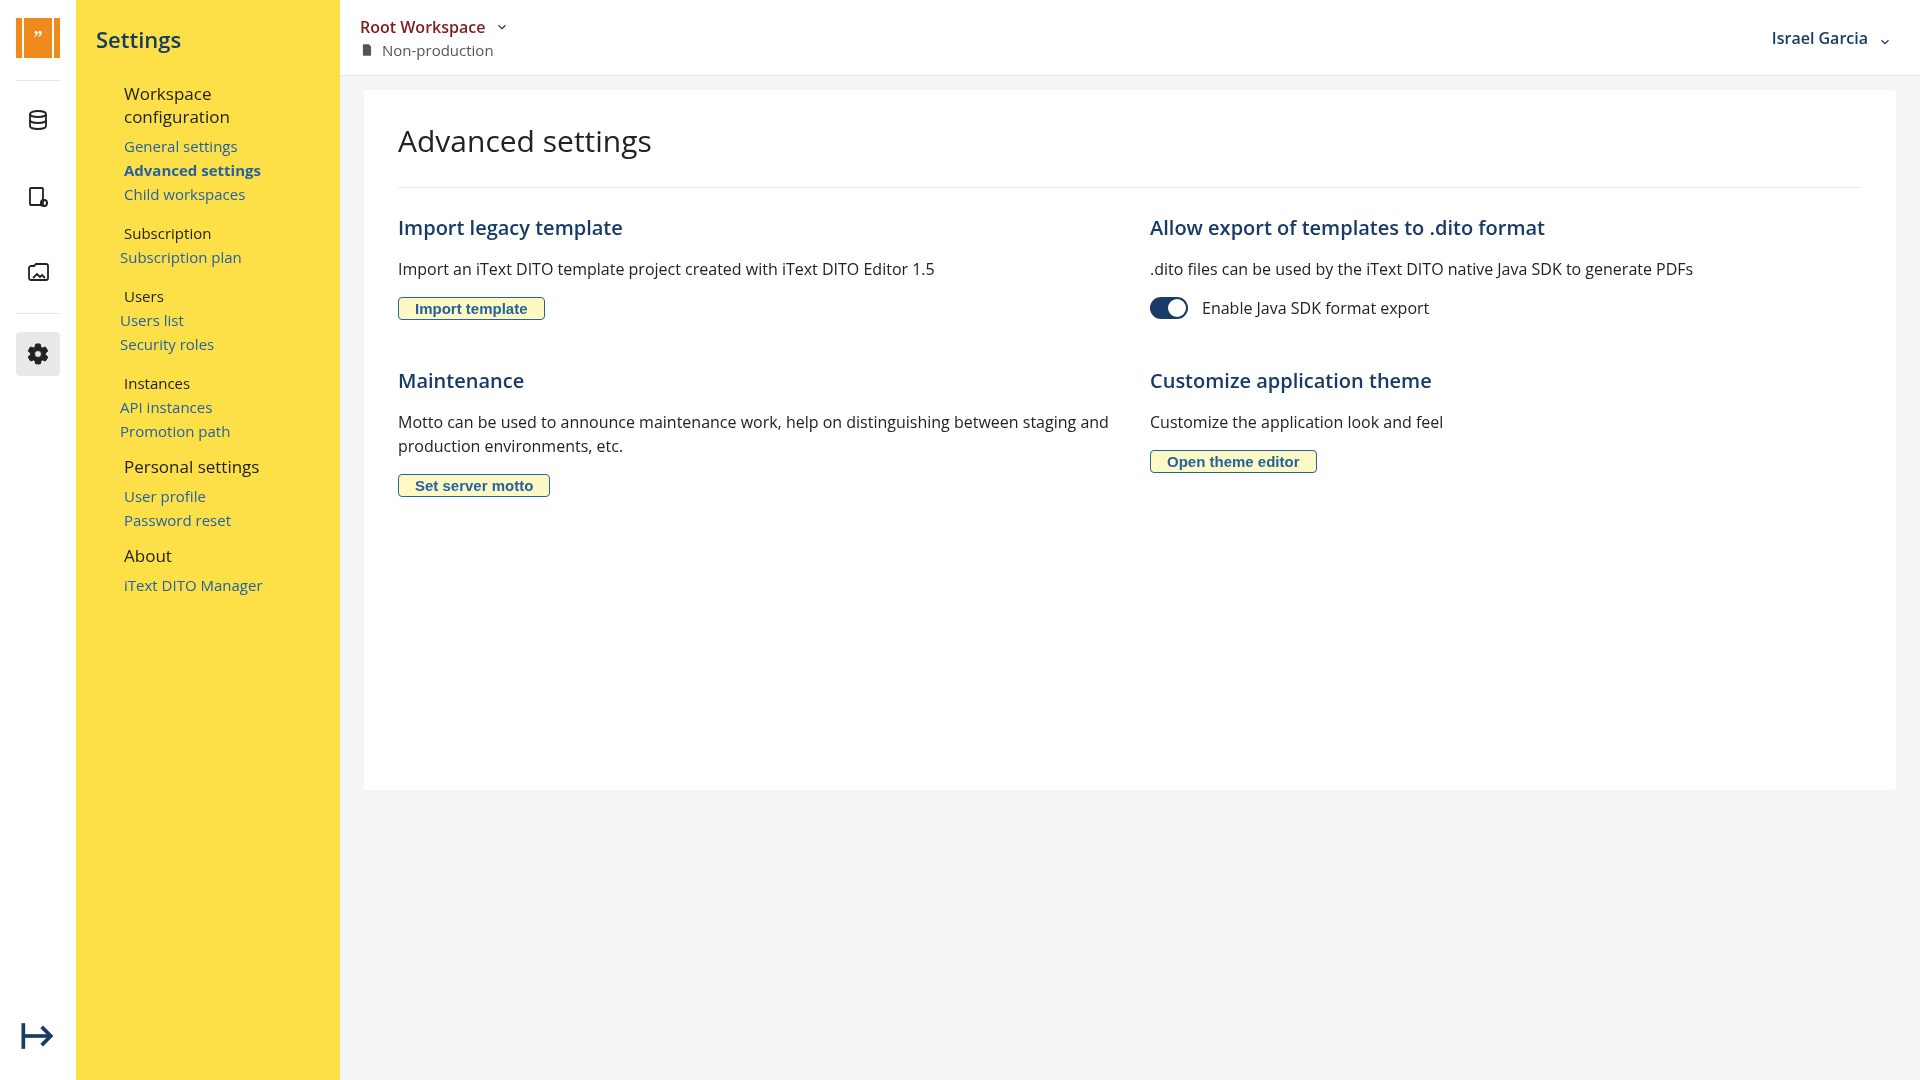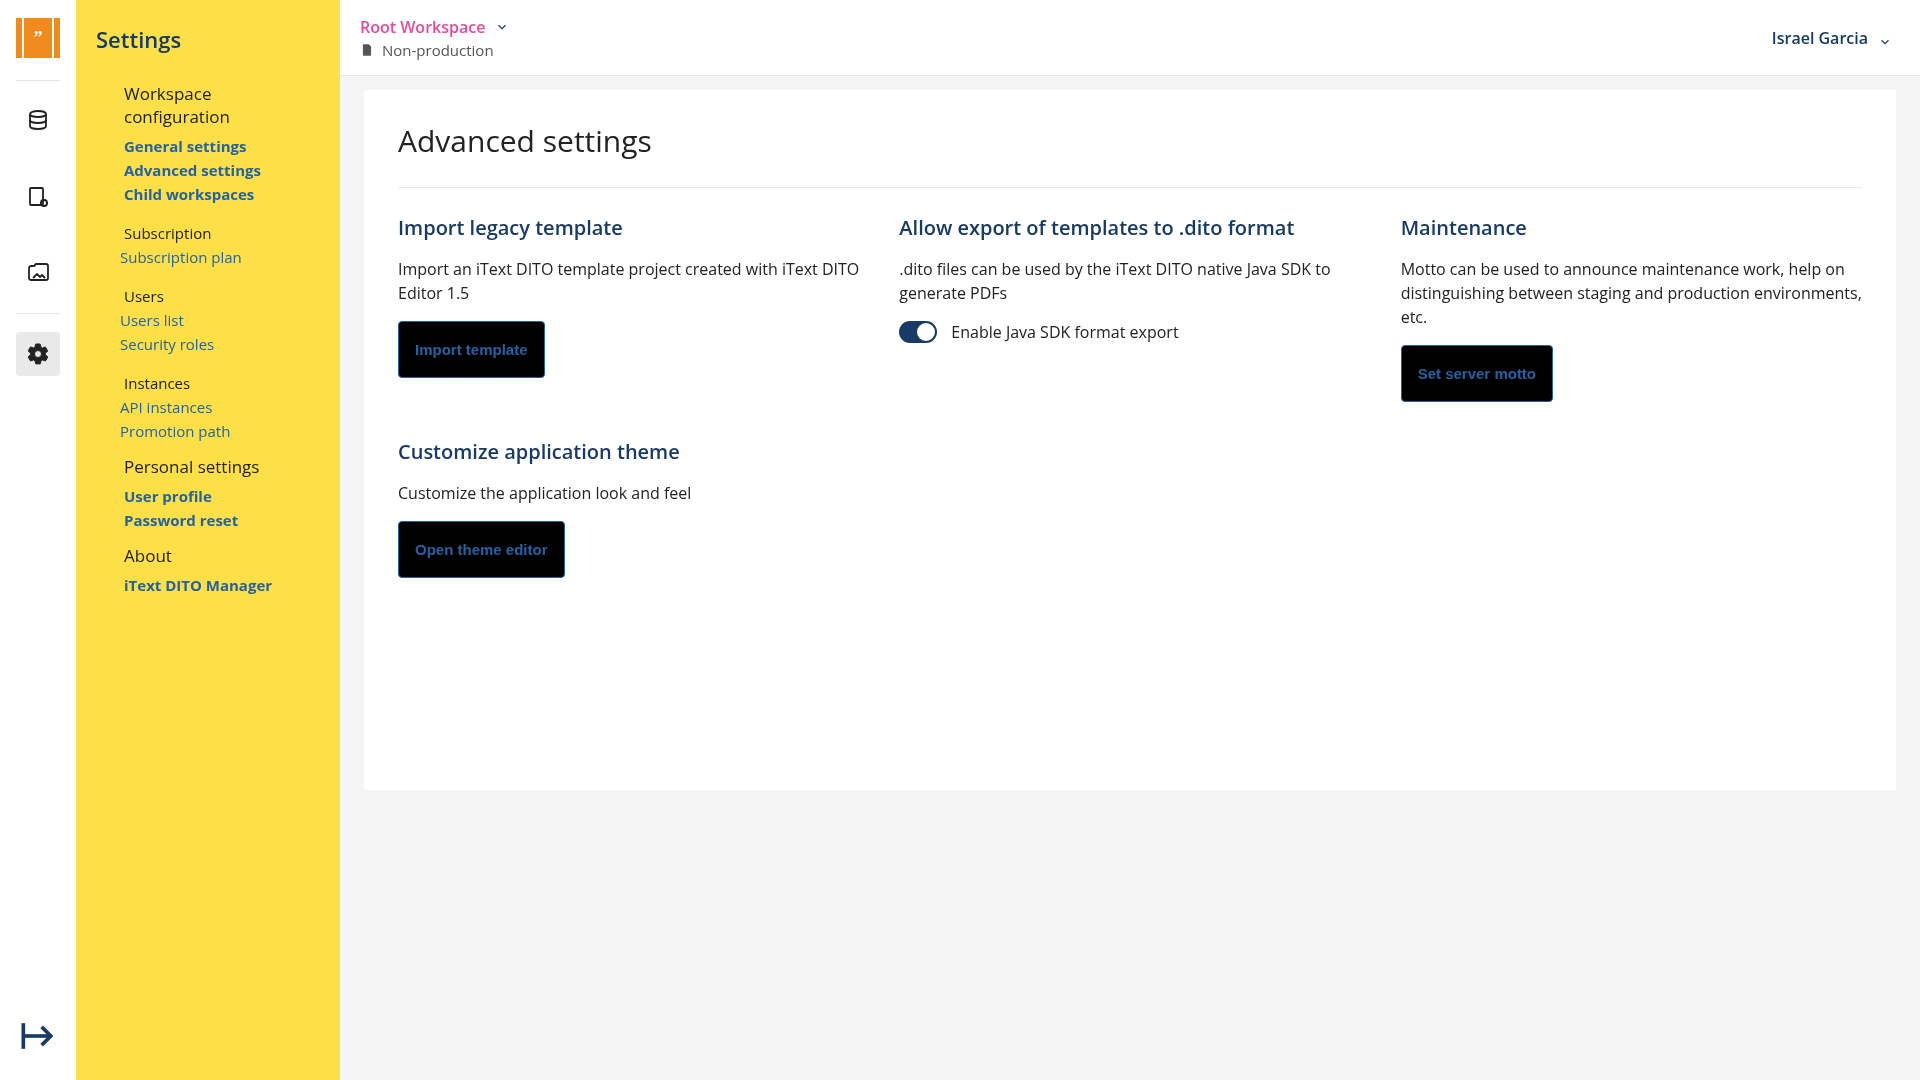--- a/index.html
+++ b/index.html
@@ -75,21 +75,20 @@
     font-weight: 400;
     margin: 19px 0 2px 28px;
   }
   .nav-link {
     display: block;
     color: #2462a2;
     font-size: 15px;
     margin: 4px 0 4px 28px;
     cursor: pointer;
     text-decoration: none;
-    font-weight: bold;
   }
   .nav-link.active { font-weight: 700; }
   .nav-sublink {
     display: block;
     color: #2462a2;
     font-size: 15px;
     margin: 4px 0 4px 24px;
     cursor: pointer;
     text-decoration: none;
   }
@@ -104,21 +103,21 @@
   .topbar {
     height: 76px;
     display: flex;
     align-items: center;
     padding: 0 28px 0 20px;
     border-bottom: 1px solid #e5e5e5;
   }
   .workspace-block { display: flex; flex-direction: column; gap: 2px; }
   .workspace-line {
     display: flex; align-items: center; gap: 10px;
-    color: #ec4899; font-weight: 600; font-size: 16px;
+    color: #7f1d1d; font-weight: 600; font-size: 16px;
     cursor: pointer;
     text-align: center;
   }
   .env-line { display: flex; align-items: center; gap: 8px; color: #555; font-size: 15px; }
   .topbar-spacer { flex: 1; }
   .user-menu { display: flex; align-items: flex-end; gap: 10px; color: #173a66; font-weight: 600; font-size: 16px; cursor: pointer; }
 
   .content-scroll { flex:1; overflow:auto; padding: 14px 24px 24px 24px; background:#f5f5f5; }
   .content-card {
     background: #fff;
@@ -127,39 +126,39 @@
     padding: 30px 34px;
   }
   .page-title {
     font-size: 30px; font-weight: 400; color: #222;
     padding-bottom: 26px;
     border-bottom: 1px solid #e9e9e9;
     margin-bottom: 26px;
   }
   .grid {
     display: grid;
-    grid-template-columns: repeat(3, 1fr);
-    gap: 36px 40px;
+    grid-template-columns: repeat(2, 1fr);
+    gap: 47px 40px;
   }
   .section-title {
     color: #173a66; font-size: 20px; font-weight: 600;
     margin-bottom: 16px;
   }
   .section-desc {
     color: #222; font-size: 16px; line-height: 1.5;
     margin-bottom: 16px;
   }
   .status-line { color: #222; font-size: 16px; margin-bottom: 14px; }
   .btn-outline {
     border: 1px solid #2462a2;
     color: #2462a2;
-    background: #000000;
+    background: #fef9c3;
     font-weight: 600;
     font-size: 15px;
-    padding: 19px 16px;
+    padding: 2px 16px;
     border-radius: 4px;
     cursor: pointer;
   }
 
   
   .toggle-row { display:flex; align-items:center; gap:14px; margin-top:4px; }
   .toggle {
     width: 38px; height: 22px; border-radius: 11px;
     background: #173a66; position: relative; cursor: pointer;
   }

